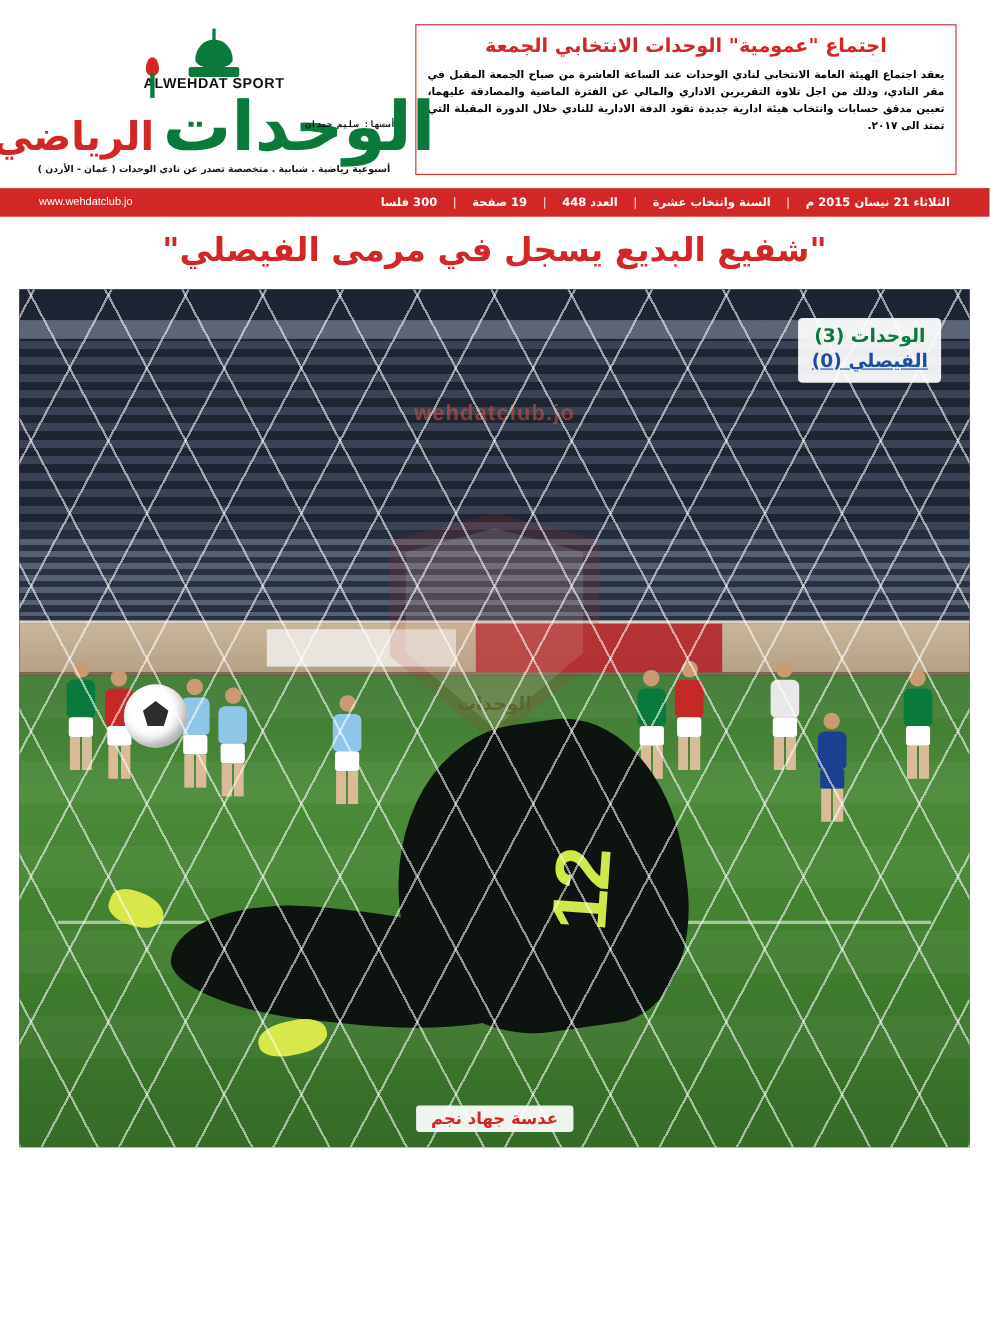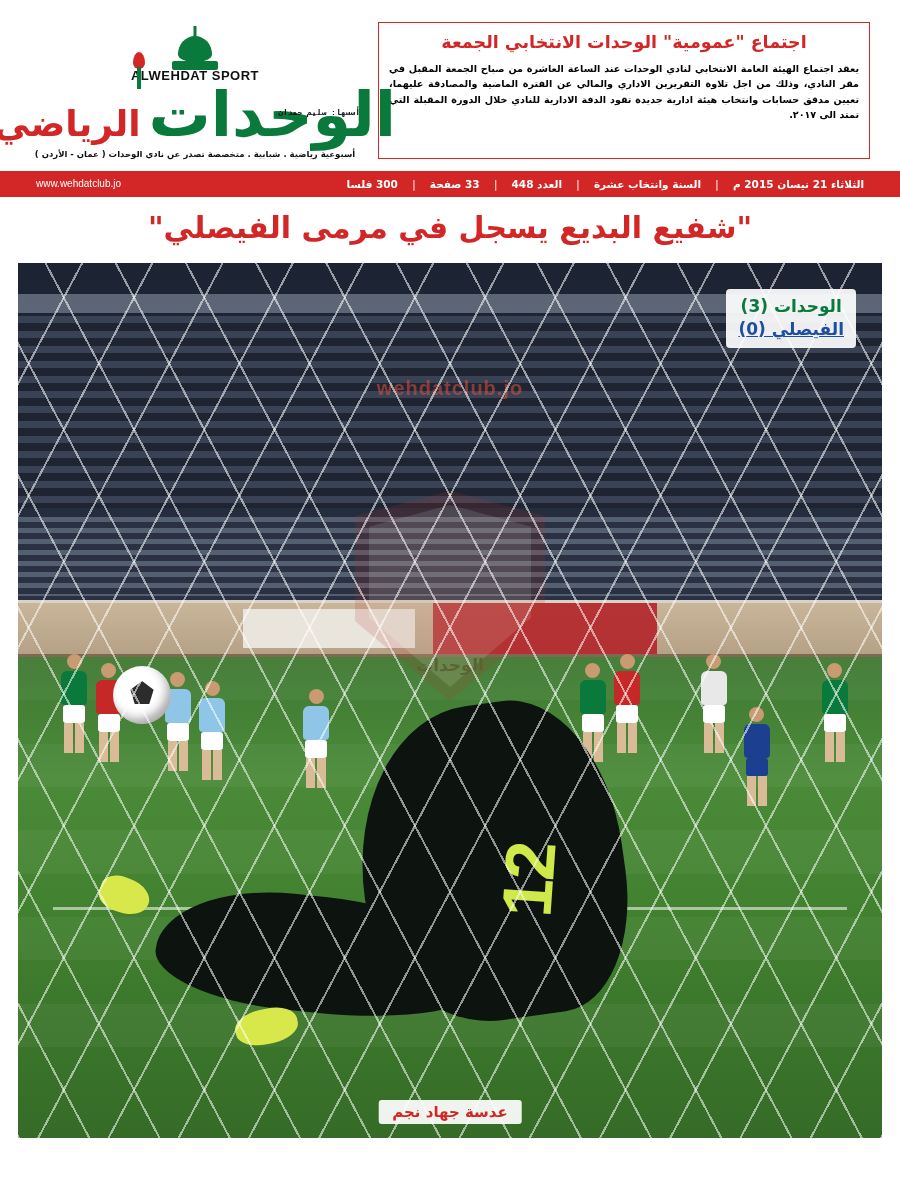--- a/index.html
+++ b/index.html
@@ -219,21 +219,21 @@
     font-weight: bold;
     line-height: 1.1;
     margin-top: 6px;
     letter-spacing: -1px;
   }
 
   
   .photo {
     position: relative;
     margin: 8px 18px 0 18px;
-    height: 875px;
+    height: 780px;
     overflow: hidden;
     background: #2b3a1e;
   }
   .sky {
     position: absolute; inset: 0 0 58% 0;
     background: linear-gradient(180deg,#1c2433 0%, #222b3b 55%, #2a3243 100%);
   }
   .stand {
     position: absolute;
     left: 0; right: 0; top: 6%;
@@ -508,21 +508,21 @@
 
   </div>
 
   <div class="infobar">
     <div class="seg">الثلاثاء 21 نيسان 2015 م</div>
     <div class="sep">|</div>
     <div class="seg">السنة وانتخاب عشرة</div>
     <div class="sep">|</div>
     <div class="seg">العدد 448</div>
     <div class="sep">|</div>
-    <div class="seg">33 صفحة</div>
+    <div class="seg">19 صفحة</div>
     <div class="sep">|</div>
     <div class="seg">300 فلسا</div>
     <div class="spacer"></div>
     <div class="seg url">www.wehdatclub.jo</div>
   </div>
 
   <div class="headlines">
     <div class="kicker">"شفيع البديع يسجل في مرمى الفيصلي"</div>
   </div>
 

